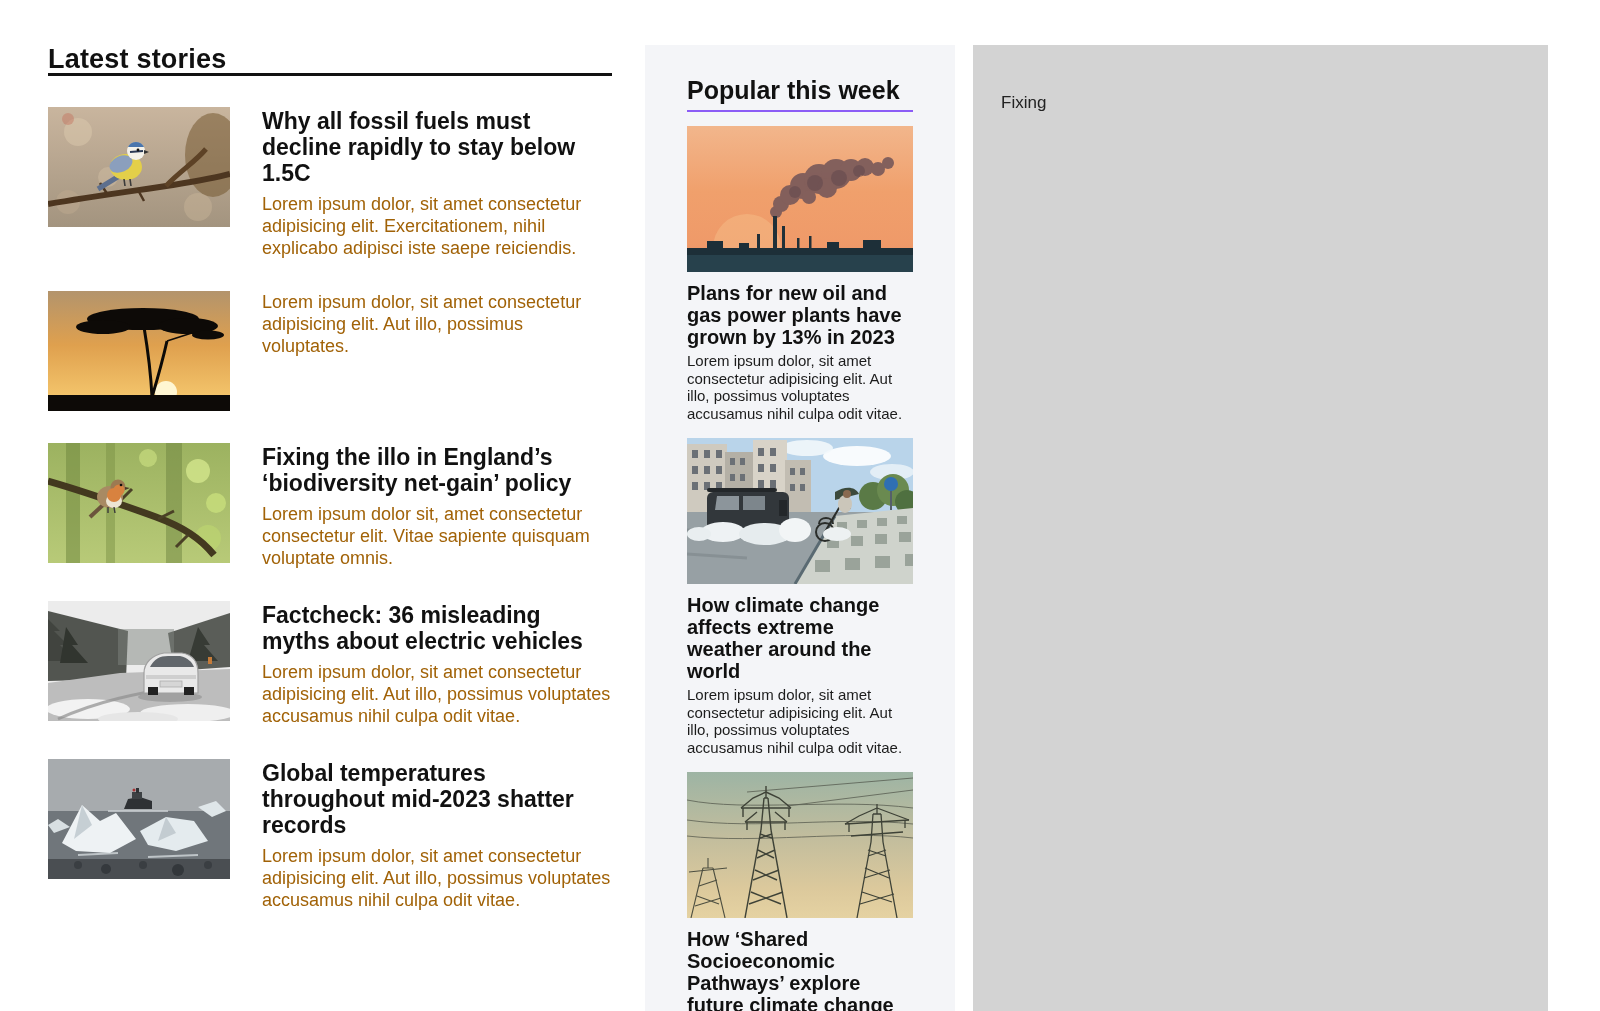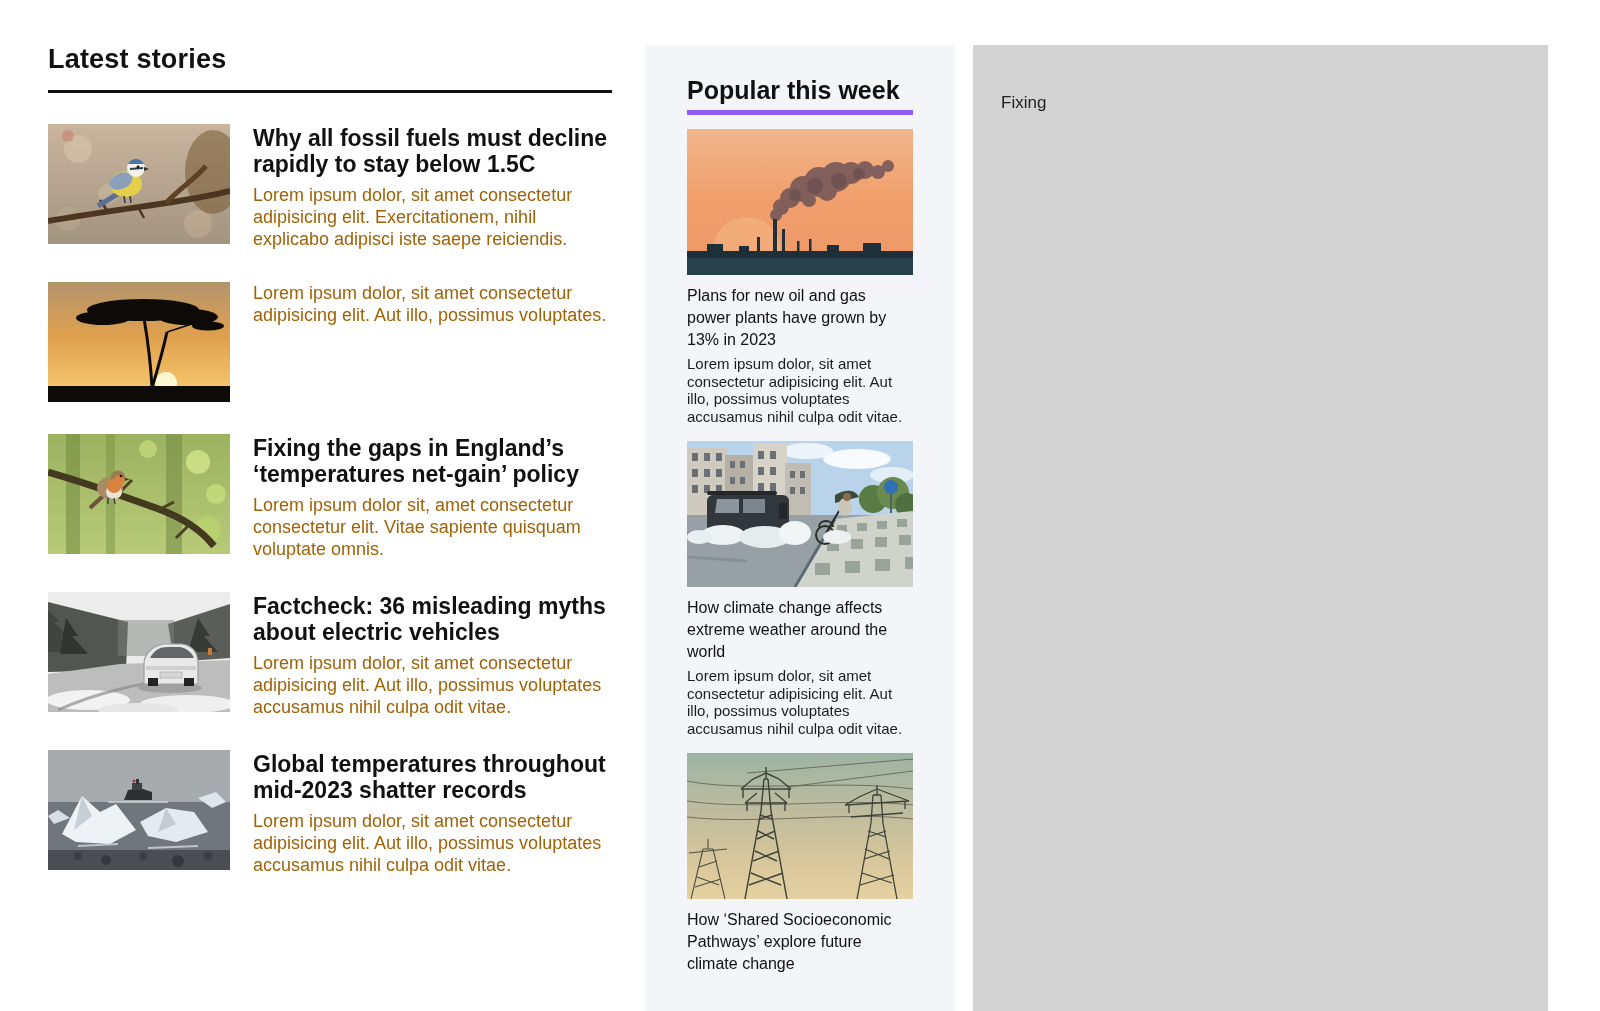--- a/index.html
+++ b/index.html
@@ -6,40 +6,40 @@
   html, body { margin: 0; padding: 0; }
   body {
     width: 1600px; height: 1011px; overflow: hidden;
     background: #ffffff; color: #111;
     font-family: "Liberation Sans", sans-serif;
   }
   .layout { display: flex; align-items: flex-start; padding-top: 45px; }
 
   
   .latest-col { width: 564px; margin-left: 48px; flex: 0 0 auto; }
-  .latest-header { border-bottom: 3px solid #111; padding-bottom: 17px; margin-bottom: 31px; }
+  .latest-header { border-bottom: 3px solid #111; padding-bottom: 0; margin-bottom: 31px; }
   .latest-header h2 { margin: 0; font-size: 27px; line-height: 28px; font-weight: 700; letter-spacing: .2px; }
-  .story-row { display: flex; gap: 23px; margin-bottom: 32px; }
+  .story-row { display: flex; gap: 32px; margin-bottom: 32px; }
   .story-thumb { flex: 0 0 182px; width: 182px; height: 120px; overflow: hidden; }
   .story-thumb svg { display: block; width: 182px; height: 120px; }
   .story-text { width: 365px; }
   .story-text h3 { margin: 1px 0 7px; font-size: 23px; line-height: 26px; font-weight: 700; }
   .story-text p { margin: 0; font-size: 18px; line-height: 22px; color: #a16207; }
 
   
   .popular-col {
     width: 310px; margin-left: 33px; flex: 0 0 auto;
     background: #f4f5f8; padding: 32px 42px 40px 42px; min-height: 1100px;
   }
-  .popular-header { border-bottom: 5px solid #8b5cf6; padding-bottom: 6px; margin-bottom: 14px; }
+  .popular-header { border-bottom: 2px solid #8b5cf6; padding-bottom: 6px; margin-bottom: 14px; }
   .popular-header h2 { margin: 0; font-size: 25px; line-height: 27px; font-weight: 700; }
   .pop-card { margin-bottom: 16px; }
   .pop-img { width: 226px; height: 146px; overflow: hidden; }
   .pop-img svg { display: block; width: 226px; height: 146px; }
-  .pop-card h3 { margin: 10px 0 4px; font-size: 16px; line-height: 22px; font-weight: 400; }
+  .pop-card h3 { margin: 10px 0 4px; font-size: 20px; line-height: 22px; font-weight: 700; }
   .pop-card p { margin: 0; font-size: 15px; line-height: 17.5px; color: #1c1c1c; }
 
   
   .advert-box {
     width: 575px; margin-left: 18px; flex: 0 0 auto;
     background: #d3d3d3; min-height: 1100px;
     padding: 48px 0 0 28px; font-size: 17px; color: #222;
   }
 </style>
 </head>
@@ -143,21 +143,21 @@
             <circle cx="70" cy="44" r="7.5" fill="#9c7a52"></circle>
             <circle cx="71" cy="47" r="5.5" fill="#d8823f"></circle>
             <ellipse cx="66" cy="52" rx="7" ry="7" fill="#d8823f"></ellipse>
             <circle cx="73" cy="42" r="1.3" fill="#111"></circle>
             <path d="M77,44 L82,45 L77,47 Z" fill="#4a3a28"></path>
             <path d="M60,64 L60,70 M66,64 L67,70" stroke="#3a3a3a" stroke-width="1.4"></path>
           </g>
         </svg>
       </div>
       <div class="story-text">
-        <h3>Fixing the gaps in England’s ‘temperatures net-gain’ policy</h3>
+        <h3>Fixing the illo in England’s ‘biodiversity net-gain’ policy</h3>
         <p>Lorem ipsum dolor sit, amet consectetur consectetur elit. Vitae sapiente quisquam voluptate omnis.</p>
       </div>
     </article>
 
     <article class="story-row">
       <div class="story-thumb">
         <svg viewBox="0 0 182 120">
           <rect width="182" height="120" fill="#ececec"></rect>
           <polygon points="0,18 12,30 6,30 20,44 12,44 28,60 0,60" fill="#3c403c"></polygon>
           <polygon points="0,10 80,30 78,78 0,80" fill="#41453f" opacity=".9"></polygon>

